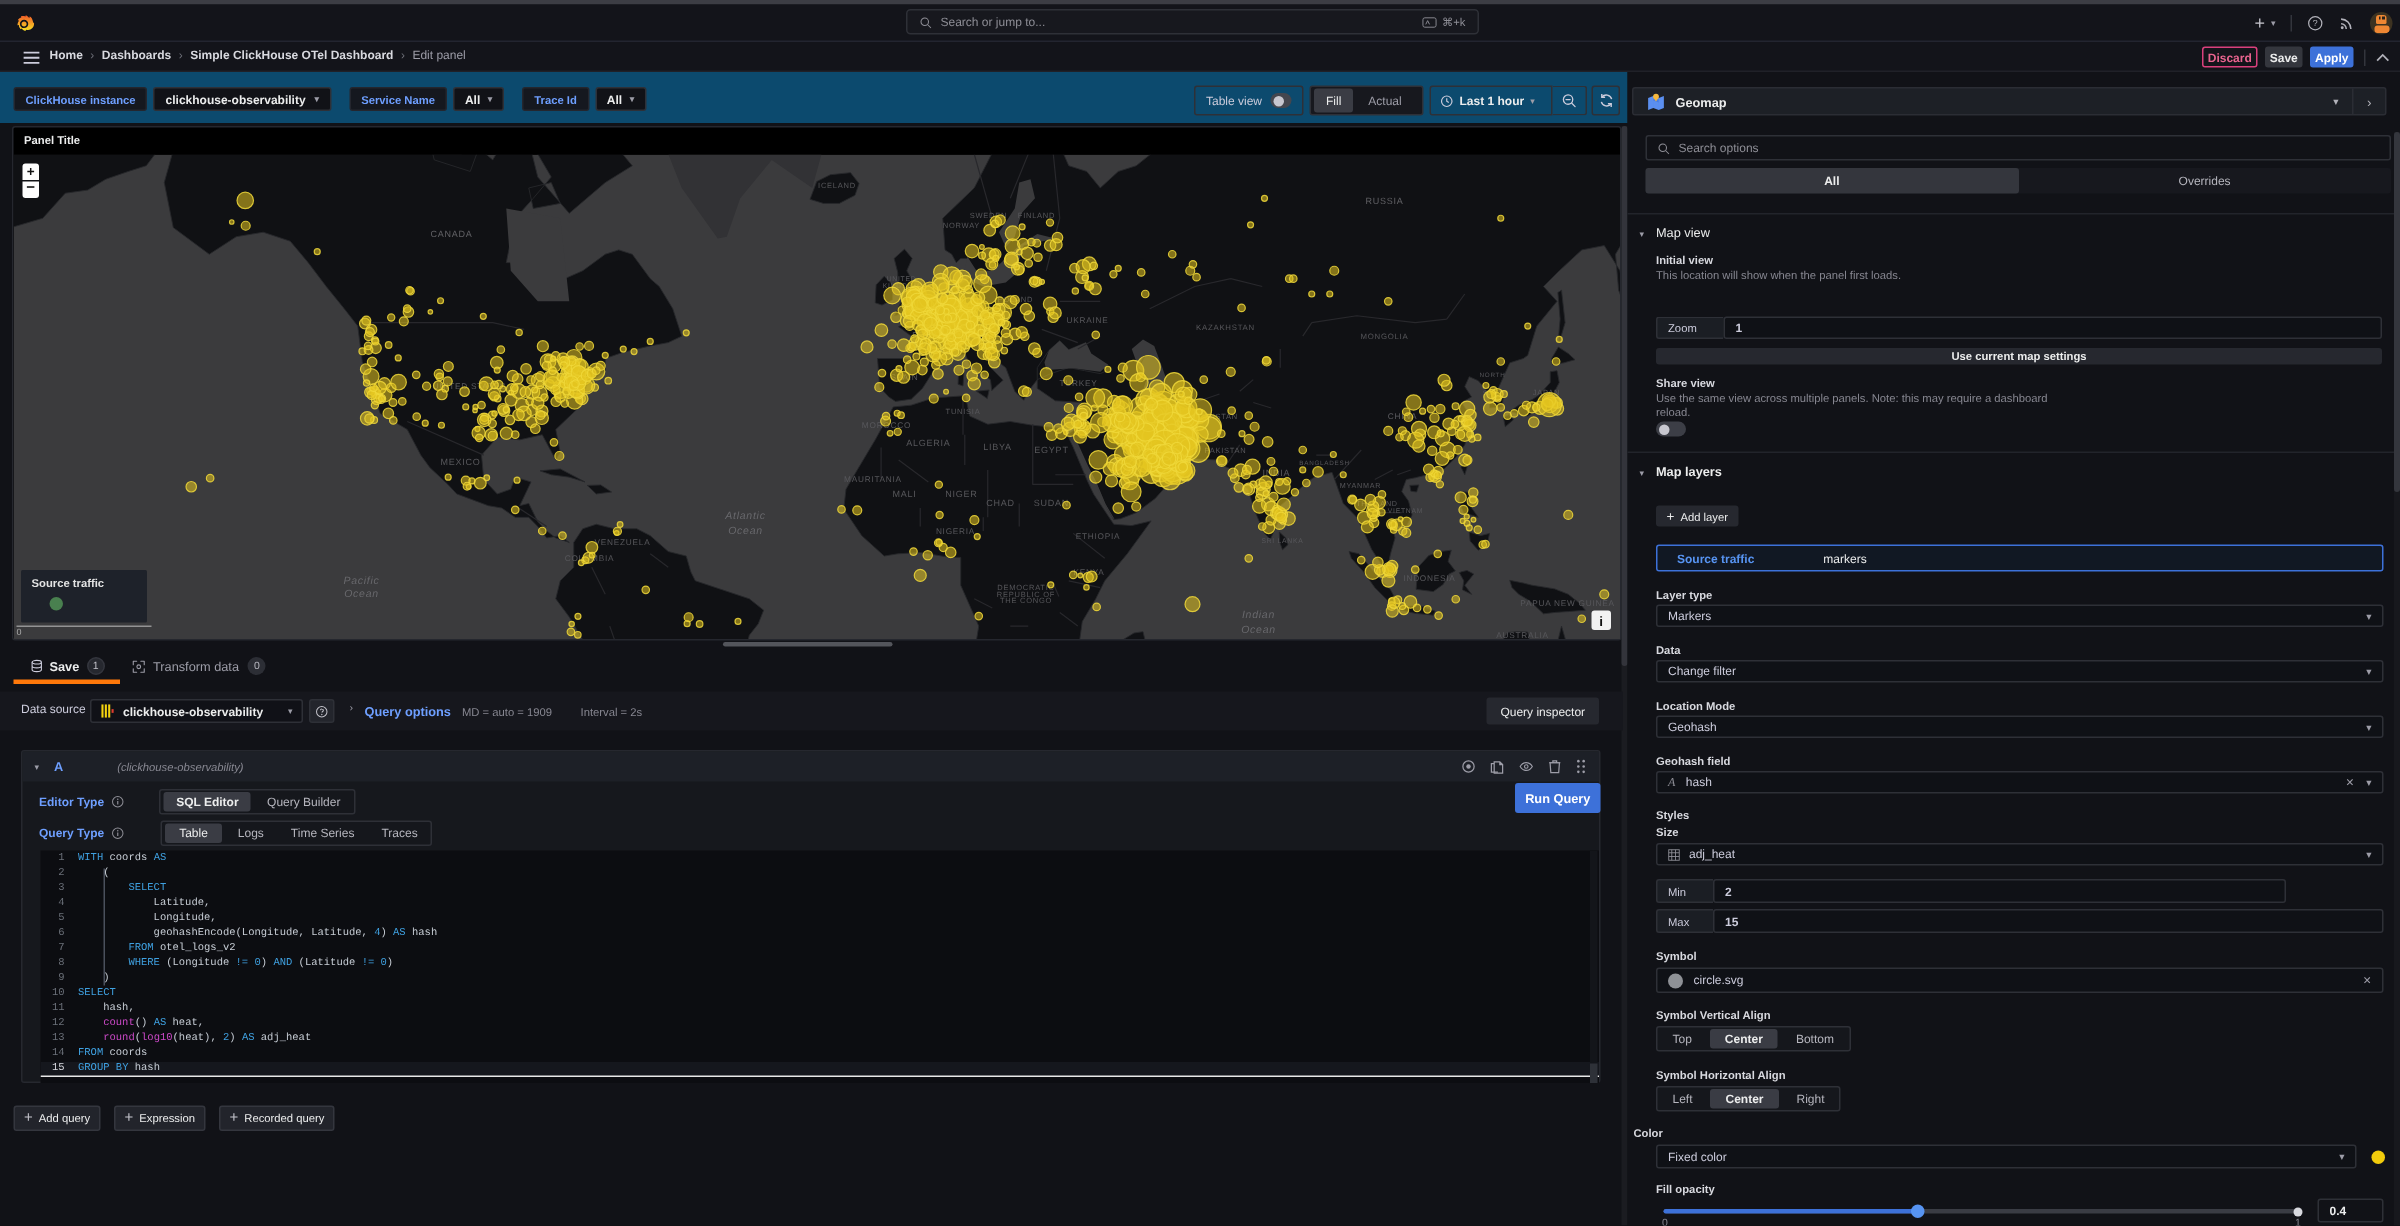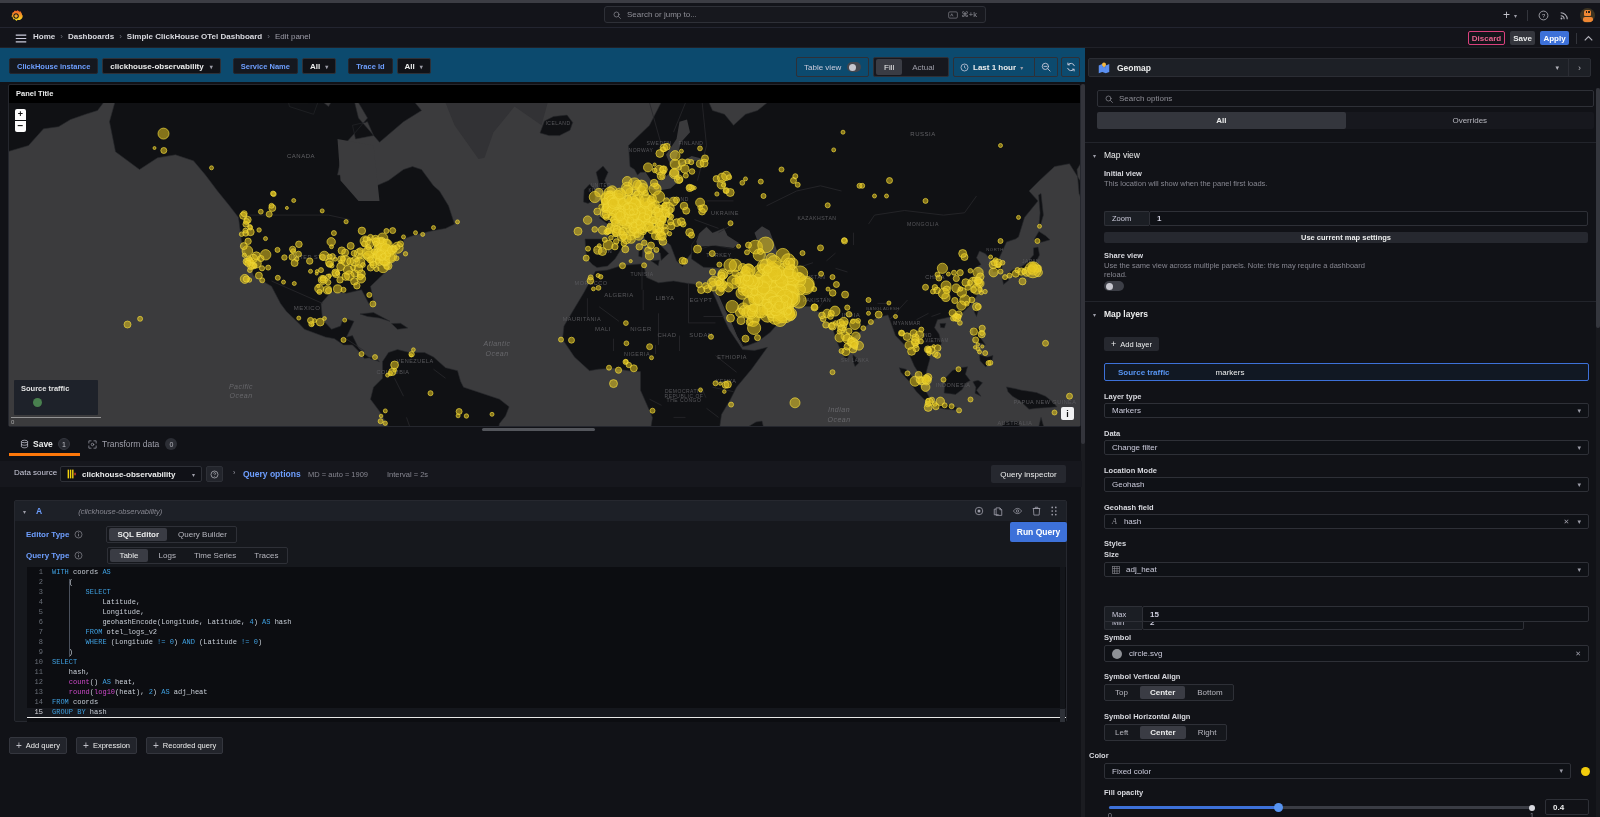--- a/index.html
+++ b/index.html
@@ -1640,21 +1640,21 @@
   <span class="abs" style="left:19px;top:455px;font-size:7.5px;font-weight:700;color:#d8d9df">Geohash field</span>
   <div class="abs sel" style="left:19px;top:466px;width:485px;height:15px"><span style="color:#8e8e96;font-style:italic;font-family:'Liberation Serif',serif;margin-right:7px">A</span> hash <span class="chev" style="margin-right:8px">✕</span><span class="chev" style="margin-left:0">▾︎</span></div>
   <span class="abs" style="left:19px;top:491px;font-size:7.5px;font-weight:700;color:#d8d9df">Styles</span>
   <span class="abs" style="left:19px;top:502px;font-size:7.5px;font-weight:700;color:#d8d9df">Size</span>
   <div class="abs sel" style="left:19px;top:514px;width:485px;height:15px">
     <svg width="8" height="8" viewBox="0 0 16 16" style="margin-right:6px">
           <path d="M1 5h14M1 10h14M5 1v14M10 1v14" stroke="#8e8e96" stroke-width="1.2"></path>
           <rect x="1" y="1" width="14" height="14" fill="none" stroke="#8e8e96" stroke-width="1.2"></rect>
         </svg>
     adj_heat <span class="chev">▾︎</span></div>
-  <div class="abs" style="left:19px;top:566px;width:420px;height:16px;display:flex">
+  <div class="abs" style="left:19px;top:538px;width:420px;height:16px;display:flex">
     <div class="namebox" style="width:38px;flex:none">Min</div>
     <div class="sel" style="flex:1;font-weight:700">2</div>
   </div>
   <div class="abs" style="left:19px;top:558px;width:485px;height:16px;display:flex">
     <div class="namebox" style="width:38px;flex:none">Max</div>
     <div class="sel" style="flex:1;font-weight:700">15</div>
   </div>
   <span class="abs" style="left:19px;top:585px;font-size:7.5px;font-weight:700;color:#d8d9df">Symbol</span>
   <div class="abs sel" style="left:19px;top:597px;width:485px;height:17px">
     <div style="width:10px;height:10px;border-radius:50%;background:#8e9196;margin-right:7px"></div>

